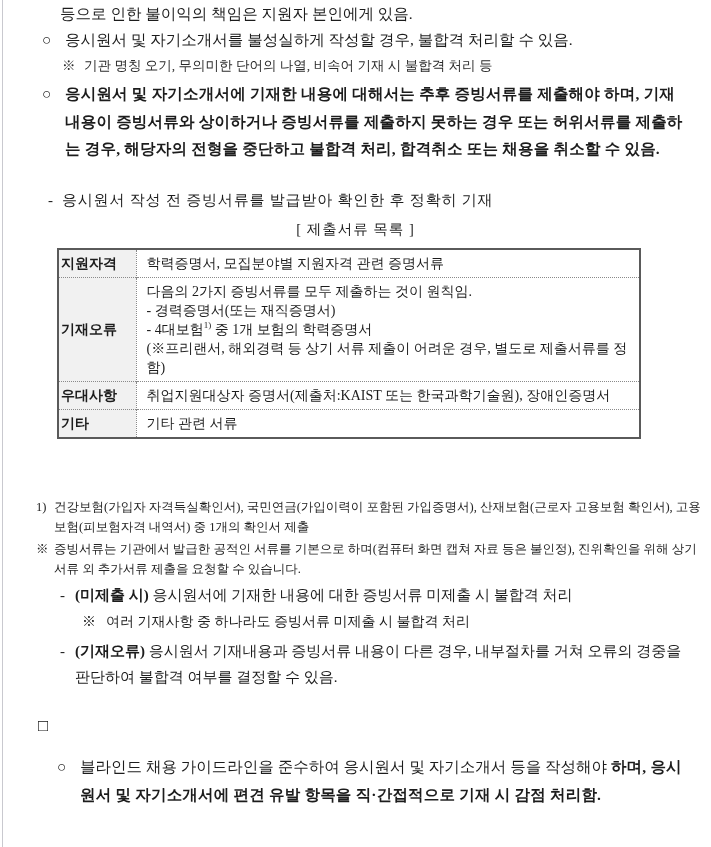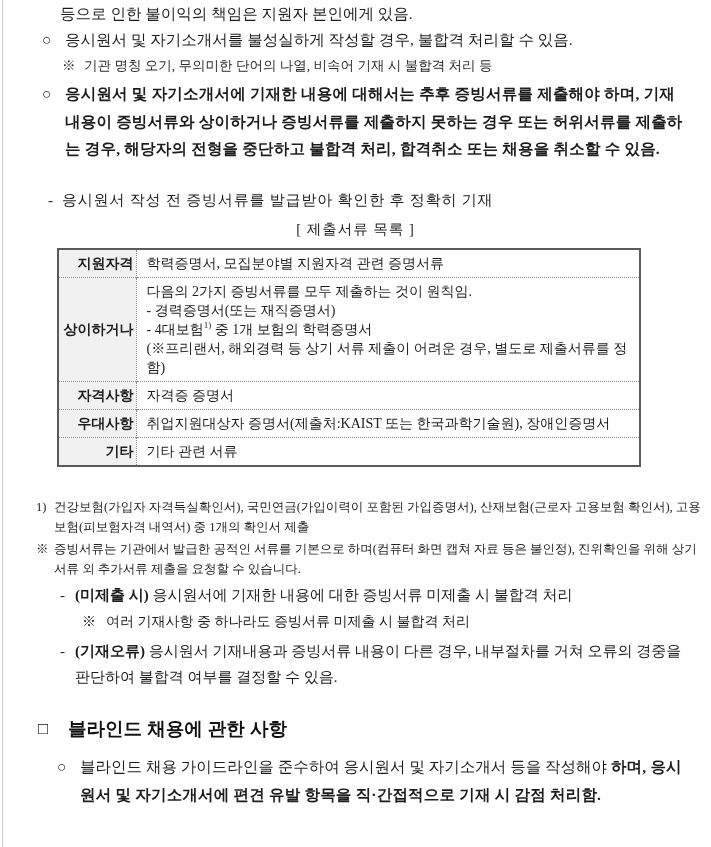--- a/index.html
+++ b/index.html
@@ -38,21 +38,21 @@
   .doc-table td {
     border-top:1px dotted #8a8a8a;
     font-size:14px;
     line-height:19px;
     padding:4px 6px 4px 10px;
     vertical-align:middle;
   }
   .doc-table tr:first-child td { border-top:none; }
   .doc-table td.th {
     width:78px;
-    text-align:right;
+    text-align:left;
     font-weight:bold;
     background:#f1f1f1;
     border-right:1px dotted #8a8a8a;
     padding:4px 2px;
   }
   .doc-table td.cell { background:#ffffff;margin-left:32px; }
   .doc-table sup { font-size:9px; vertical-align:super; line-height:0; }
 
   .footnote { left:36px; width:666px; font-size:12.5px; line-height:20px; color:#222; }
   .fn1 { top:497px; }
@@ -108,31 +108,27 @@
 
 <div class="abs tbl-title">[ 제출서류 목록 ]</div>
 
 <table class="abs doc-table">
   <tbody>
       <tr>
     <td class="th">지원자격</td>
     <td class="cell">학력증명서, 모집분야별 지원자격 관련 증명서류</td>
   </tr>
   <tr>
-    <td class="th">상이하거나</td>
+    <td class="th">기재오류</td>
     <td class="cell">
       <div>다음의 2가지 증빙서류를 모두 제출하는 것이 원칙임.</div>
       <div>- 경력증명서(또는 재직증명서)</div>
       <div><span>- 4대보험</span><sup>1)</sup><span> 중 1개 보험의 학력증명서</span></div>
       <div>(※프리랜서, 해외경력 등 상기 서류 제출이 어려운 경우, 별도로 제출서류를 정함)</div>
     </td>
-  </tr>
-  <tr>
-    <td class="th">자격사항</td>
-    <td class="cell">자격증 증명서</td>
   </tr>
   <tr>
     <td class="th">우대사항</td>
     <td class="cell">취업지원대상자 증명서(제출처:KAIST 또는 한국과학기술원), 장애인증명서</td>
   </tr>
   <tr>
     <td class="th">기타</td>
     <td class="cell">기타 관련 서류</td>
   </tr>
 </tbody>
@@ -158,19 +154,18 @@
   <span>여러 기재사항 중 하나라도 증빙서류 미제출 시 불합격 처리</span>
 </div>
 
 <div class="abs remark remark2 flexrow">
   <span class="marker">-</span>
   <span><span class="rbold">(기재오류)</span><span> 응시원서 기재내용과 증빙서류 내용이 다른 경우, 내부절차를 거쳐 오류의 경중을 판단하여 불합격 여부를 결정할 수 있음.</span></span>
 </div>
 
 <div class="abs section-hd">
   <span class="marker">□</span>
-  <span>블라인드 채용에 관한 사항</span>
 </div>
 
 <div class="abs bullet3 flexrow">
   <span class="marker">○</span>
   <span><span>블라인드 채용 가이드라인을 준수하여 응시원서 및 자기소개서 등을 작성해야 </span><span class="btxt">하며, 응시원서 및 자기소개서에 편견 유발 항목을 직·간접적으로 기재 시 감점 처리함.</span></span>
 </div>
 
 </body></html>

